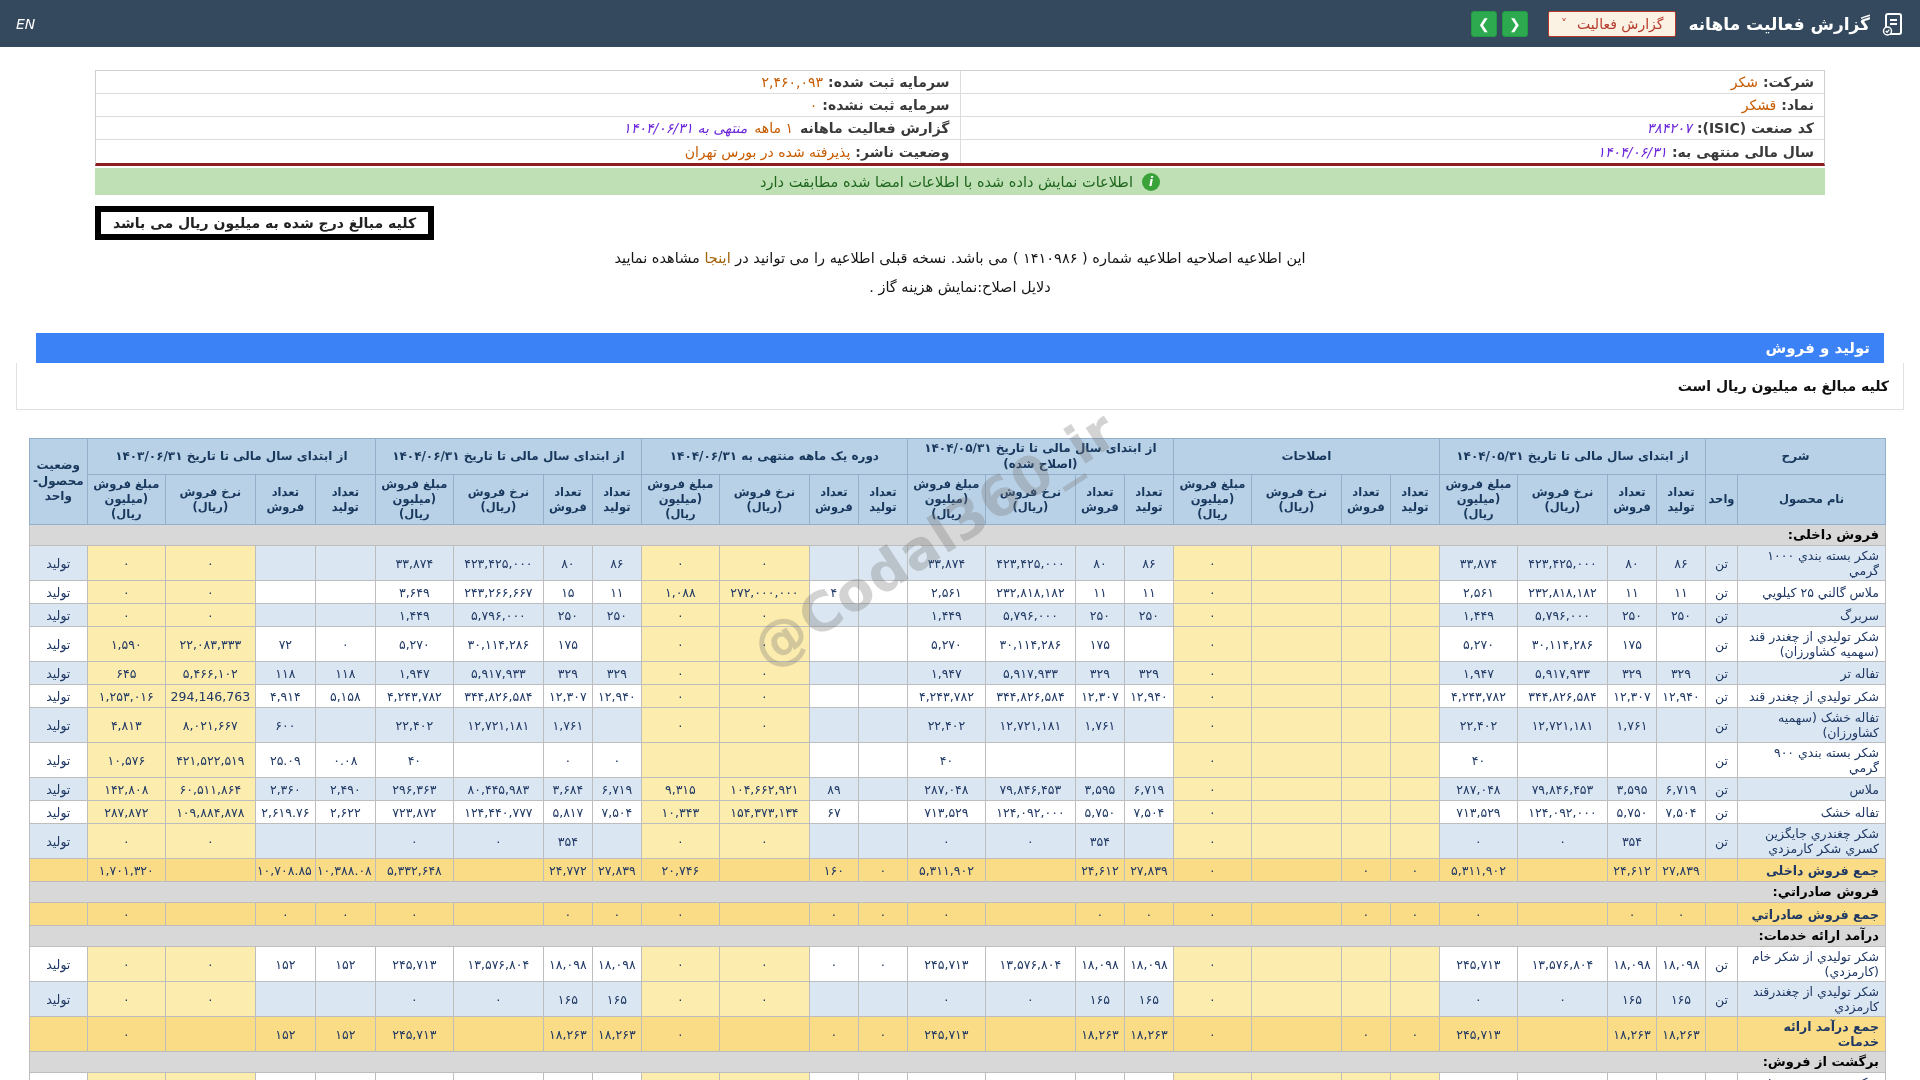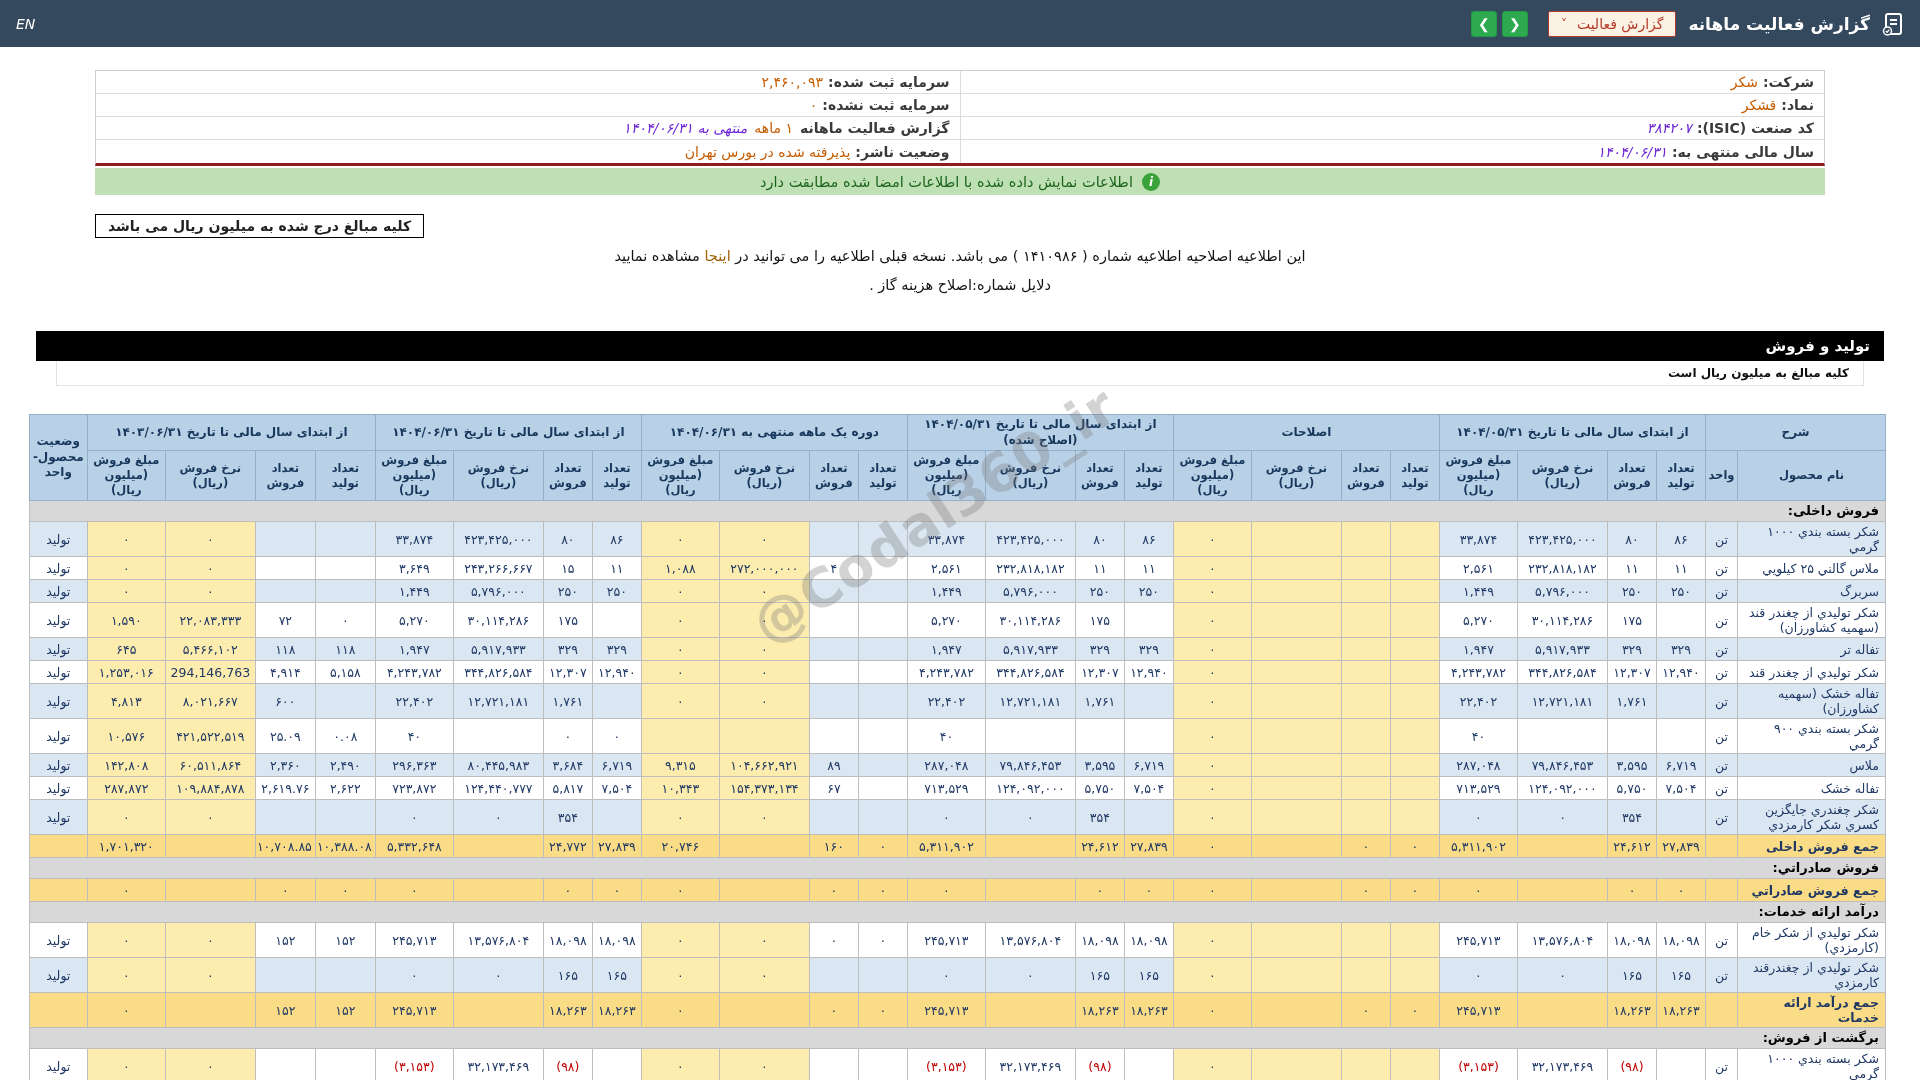--- a/index.html
+++ b/index.html
@@ -33,30 +33,30 @@
   .orange { color:#c75b00; }
   .dark { color:#6d28d9;font-style:italic; }
   .mid { margin:0 2px; }
   
   .banner { margin:2px 95px 0; background:#bfe0b4; height:27px; display:flex;
     align-items:center; justify-content:center; gap:9px; color:#1d651d; font-size:14.5px; }
   .info-icon { width:18px; height:18px; border-radius:50%; background:#39a339; color:#fff;
     font-size:12px; font-weight:bold; font-style:italic; display:flex; align-items:center;
     justify-content:center; flex:0 0 auto; }
   
-  .amounts { width:max-content; margin:19px auto 0 95px; border:1px solid #000000;
+  .amounts { width:max-content; margin:11px auto 0 95px; border:6px solid #000000;
     padding:3px 12px; font-size:14px; font-weight:bold; color:#222; }
   .notice { margin-top:10px; text-align:center; font-size:14.5px; color:#141414; }
   .notice a { color:#a16207; text-decoration:none; cursor:pointer; }
   .reason { margin-top:13px; text-align:center; font-size:14.5px; color:#141414; }
   
-  .sec-bar { margin:38px 36px 0; background:#000000; color:#fff; font-weight:bold;
+  .sec-bar { margin:38px 36px 0; background:#3b82f6; color:#fff; font-weight:bold;
     font-size:15px; padding:6px 14px; text-align:right; }
-  .sec-sub { margin:0 56px; border:1px solid #e2e2e2; border-top:none; font-weight:bold;
-    font-size:12px; padding:5px 14px; text-align:right; color:#101010; }
+  .sec-sub { margin:0 16px; border:1px solid #e2e2e2; border-top:none; font-weight:bold;
+    font-size:14px; padding:15px 14px; text-align:right; color:#101010; }
   
   .tbl-wrap { margin:28px 34px 0; position:relative; }
   table.rpt { width:100%; border-collapse:collapse; table-layout:fixed; direction:rtl; }
   .rpt th { background:#b9d1e6; color:#17375d; border:1px solid #93afc9; font-weight:bold;
     padding:2px 2px; vertical-align:middle; line-height:1.3; }
   .rpt th.ghead { font-size:12px; height:26px; }
   .rpt th.sub { font-size:11.5px; height:44px; }
   .rpt th.statush { font-size:12px;margin-left:40px; }
   .rpt td { border:1px solid #bdbdbd; font-size:12.5px; color:#1f3864; text-align:center;
     padding:2px 3px; height:23px; line-height:1.2; white-space:nowrap; }
@@ -152,21 +152,21 @@
   <span>اطلاعات نمایش داده شده با اطلاعات امضا شده مطابقت دارد</span>
 </div>
 
 <div class="amounts">کلیه مبالغ درج شده به میلیون ریال می باشد</div>
 
 <div class="notice">
   <span>این اطلاعیه اصلاحیه اطلاعیه شماره ( ۱۴۱۰۹۸۶ ) می باشد. نسخه قبلی اطلاعیه را می توانید در</span>
   <a>اینجا</a>
   <span>مشاهده نمایید</span>
 </div>
-<div class="reason">دلایل شماره:اصلاح هزینه گاز .</div>
+<div class="reason">دلایل اصلاح:نمایش هزینه گاز .</div>
 
 <div class="sec-bar">تولید و فروش</div>
 <div class="sec-sub">کلیه مبالغ به میلیون ریال است</div>
 
 <div class="tbl-wrap">
   <table class="rpt">
       <colgroup>
         <col style="width: 148px;">
         <col style="width: 32px;">
         <col style="width: 49px;">

